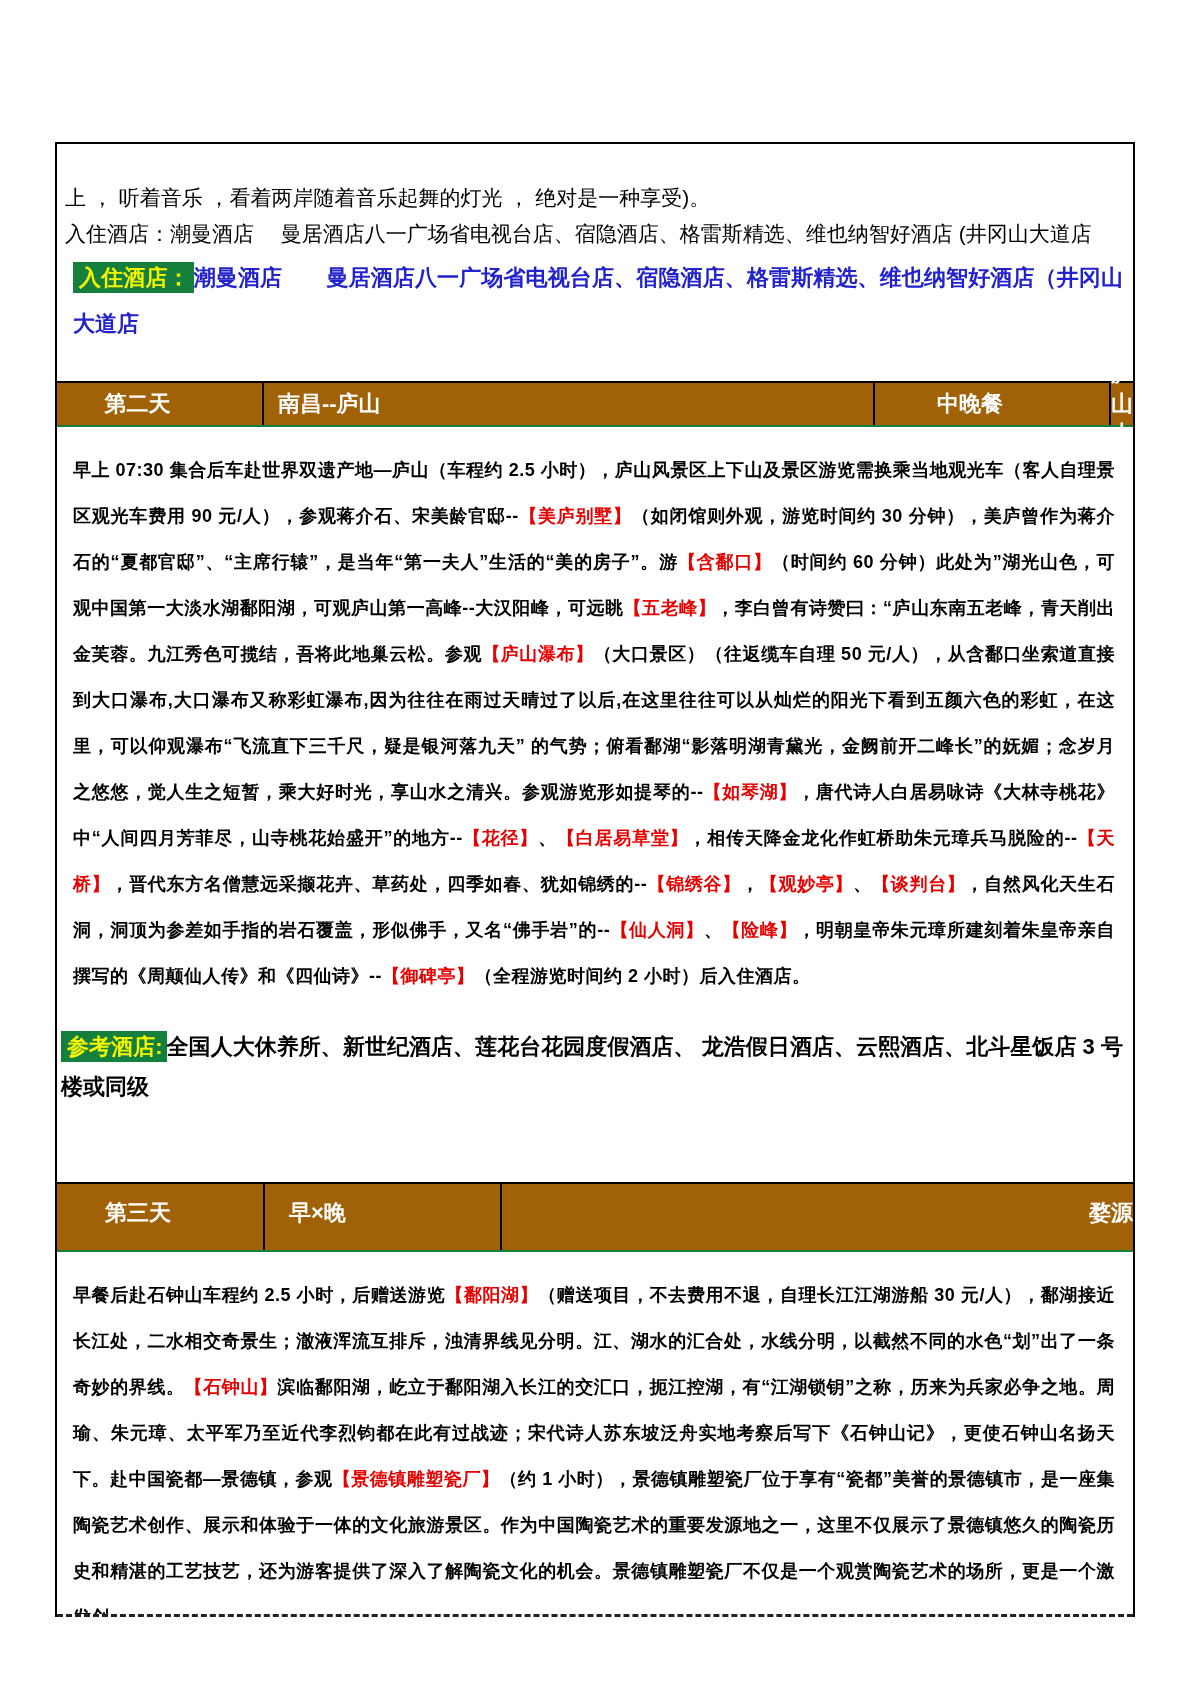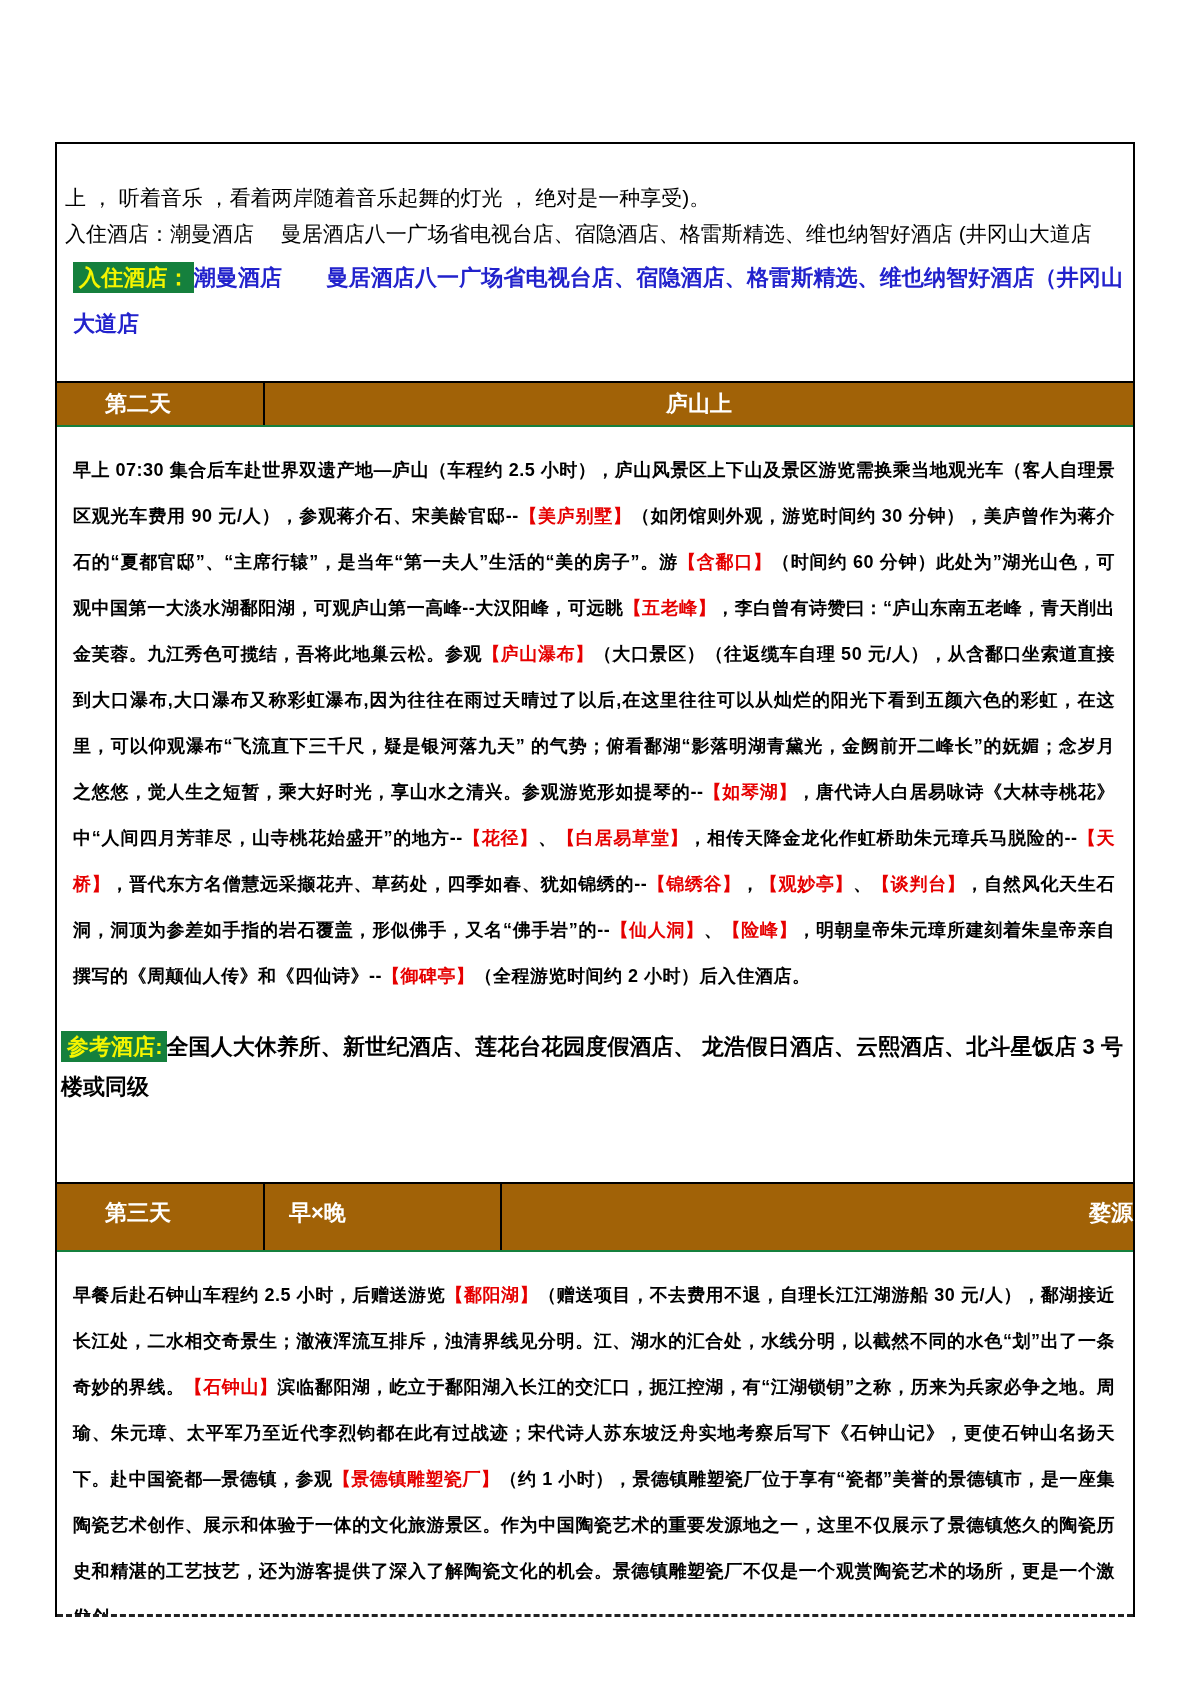--- a/index.html
+++ b/index.html
@@ -60,20 +60,22 @@
 <div class="doc">
 
   <div class="row row-open">
     <p class="intro-line">上 ，  听着音乐 ，看着两岸随着音乐起舞的灯光 ， 绝对是一种享受)。</p>
     <p class="intro-hotels">入住酒店：潮曼酒店　 曼居酒店八一广场省电视台店、宿隐酒店、格雷斯精选、维也纳智好酒店 (井冈山大道店</p>
     <p class="intro-hotels-hl"><span class="hl-label">入住酒店：</span><span class="blue-text">潮曼酒店　　曼居酒店八一广场省电视台店、宿隐酒店、格雷斯精选、维也纳智好酒店（井冈山大道店</span></p>
   </div>
 
   <div class="row row-hdr row-hdr2">
     <div class="hcell c1">第二天</div>
+    <div class="hcell c2">南昌--庐山</div>
+    <div class="hcell c3">中晚餐</div>
     <div class="hcell c4">庐山上</div>
   </div>
 
   <div class="row row-body row-day2">
     <p class="para"><span class="seg-normal">早上 07:30 集合后车赴世界双遗产地—庐山（车程约 2.5 小时），庐山风景区上下山及景区游览需换乘当地观光车（客人自理景区观光车费用 90 元/人），参观蒋介石、宋美龄官邸--</span><span class="seg-red">【美庐别墅】</span><span class="seg-normal">（如闭馆则外观，游览时间约 30 分钟），美庐曾作为蒋介石的“夏都官邸”、“主席行辕”，是当年“第一夫人”生活的“美的房子”。游</span><span class="seg-red">【含鄱口】</span><span class="seg-normal">（时间约 60 分钟）此处为”湖光山色，可观中国第一大淡水湖鄱阳湖，可观庐山第一高峰--大汉阳峰，可远眺</span><span class="seg-red">【五老峰】</span><span class="seg-normal">，李白曾有诗赞曰：“庐山东南五老峰，青天削出金芙蓉。九江秀色可揽结，吾将此地巢云松。参观</span><span class="seg-red">【庐山瀑布】</span><span class="seg-normal">（大口景区）（往返缆车自理 50 元/人），从含鄱口坐索道直接到大口瀑布,大口瀑布又称彩虹瀑布,因为往往在雨过天晴过了以后,在这里往往可以从灿烂的阳光下看到五颜六色的彩虹，在这里，可以仰观瀑布“飞流直下三千尺，疑是银河落九天”  的气势；俯看鄱湖“影落明湖青黛光，金阙前开二峰长”的妩媚；念岁月之悠悠，觉人生之短暂，乘大好时光，享山水之清兴。参观游览形如提琴的--</span><span class="seg-red">【如琴湖】</span><span class="seg-normal">，唐代诗人白居易咏诗《大林寺桃花》中“人间四月芳菲尽，山寺桃花始盛开”的地方--</span><span class="seg-red">【花径】</span><span class="seg-normal">、</span><span class="seg-red">【白居易草堂】</span><span class="seg-normal">，相传天降金龙化作虹桥助朱元璋兵马脱险的--</span><span class="seg-red">【天桥】</span><span class="seg-normal">，晋代东方名僧慧远采撷花卉、草药处，四季如春、犹如锦绣的--</span><span class="seg-red">【锦绣谷】</span><span class="seg-normal">，</span><span class="seg-red">【观妙亭】</span><span class="seg-normal">、</span><span class="seg-red">【谈判台】</span><span class="seg-normal">，自然风化天生石洞，洞顶为参差如手指的岩石覆盖，形似佛手，又名“佛手岩”的--</span><span class="seg-red">【仙人洞】</span><span class="seg-normal">、</span><span class="seg-red">【险峰】</span><span class="seg-normal">，明朝皇帝朱元璋所建刻着朱皇帝亲自撰写的《周颠仙人传》和《四仙诗》--</span><span class="seg-red">【御碑亭】</span><span class="seg-normal">（全程游览时间约 2 小时）后入住酒店。</span></p>
     <p class="hotels-para"><span class="hl-label">参考酒店:</span><span>全国人大休养所、新世纪酒店、莲花台花园度假酒店、 龙浩假日酒店、云熙酒店、北斗星饭店  3 号楼或同级</span></p>
   </div>
 
   <div class="row row-hdr row-hdr3">
     <div class="hcell c1">第三天</div>

